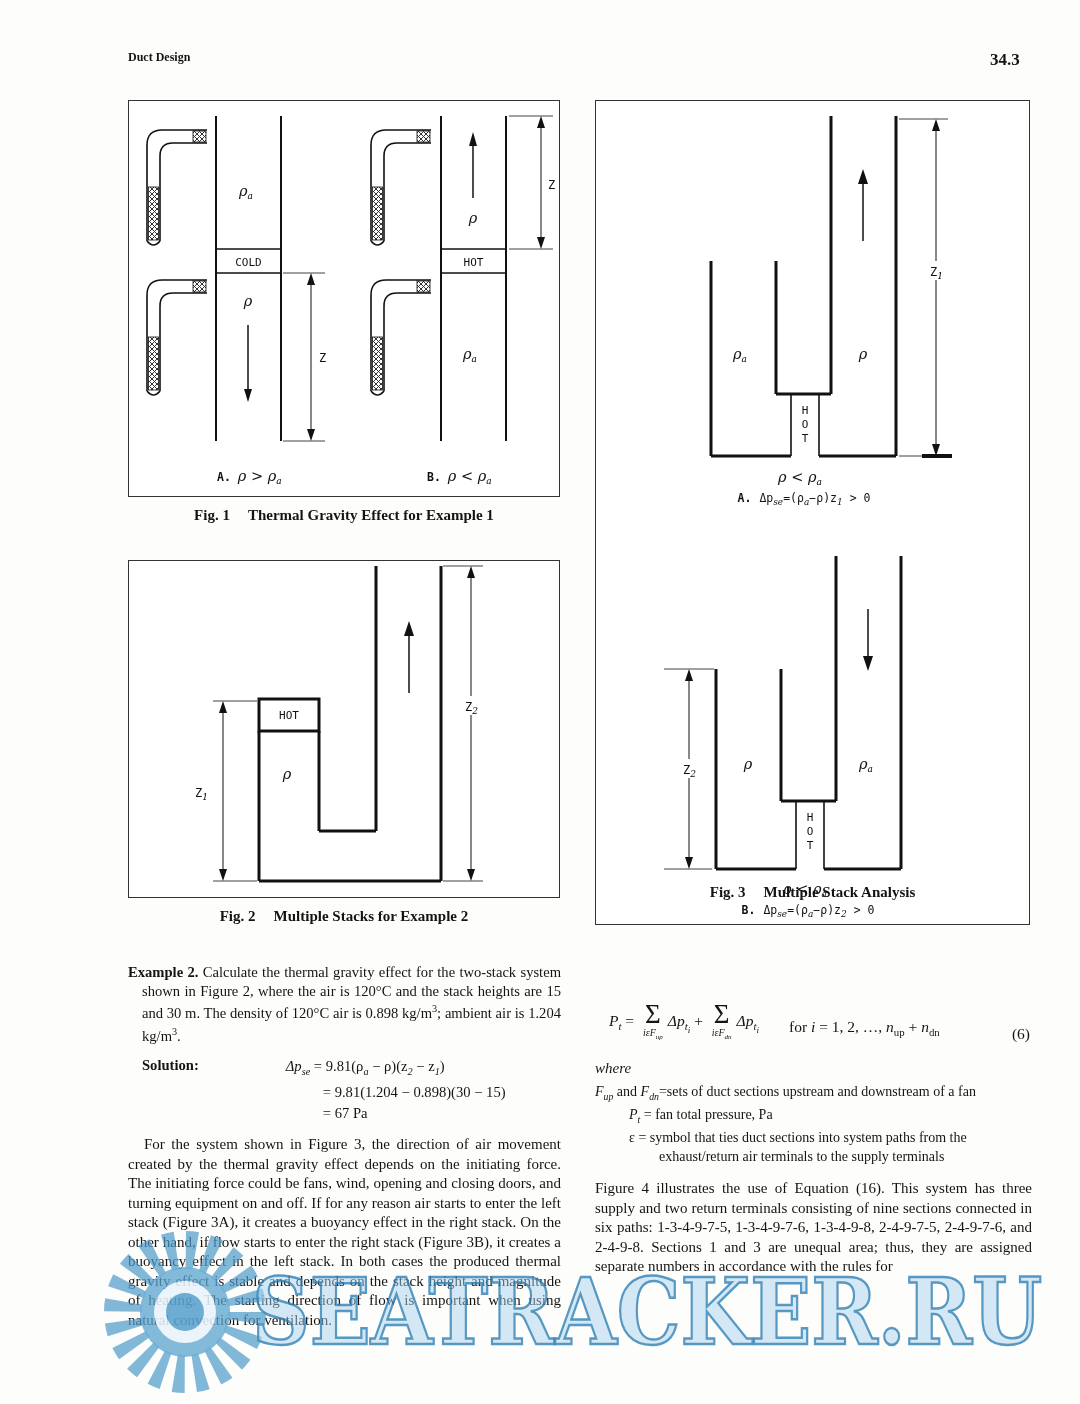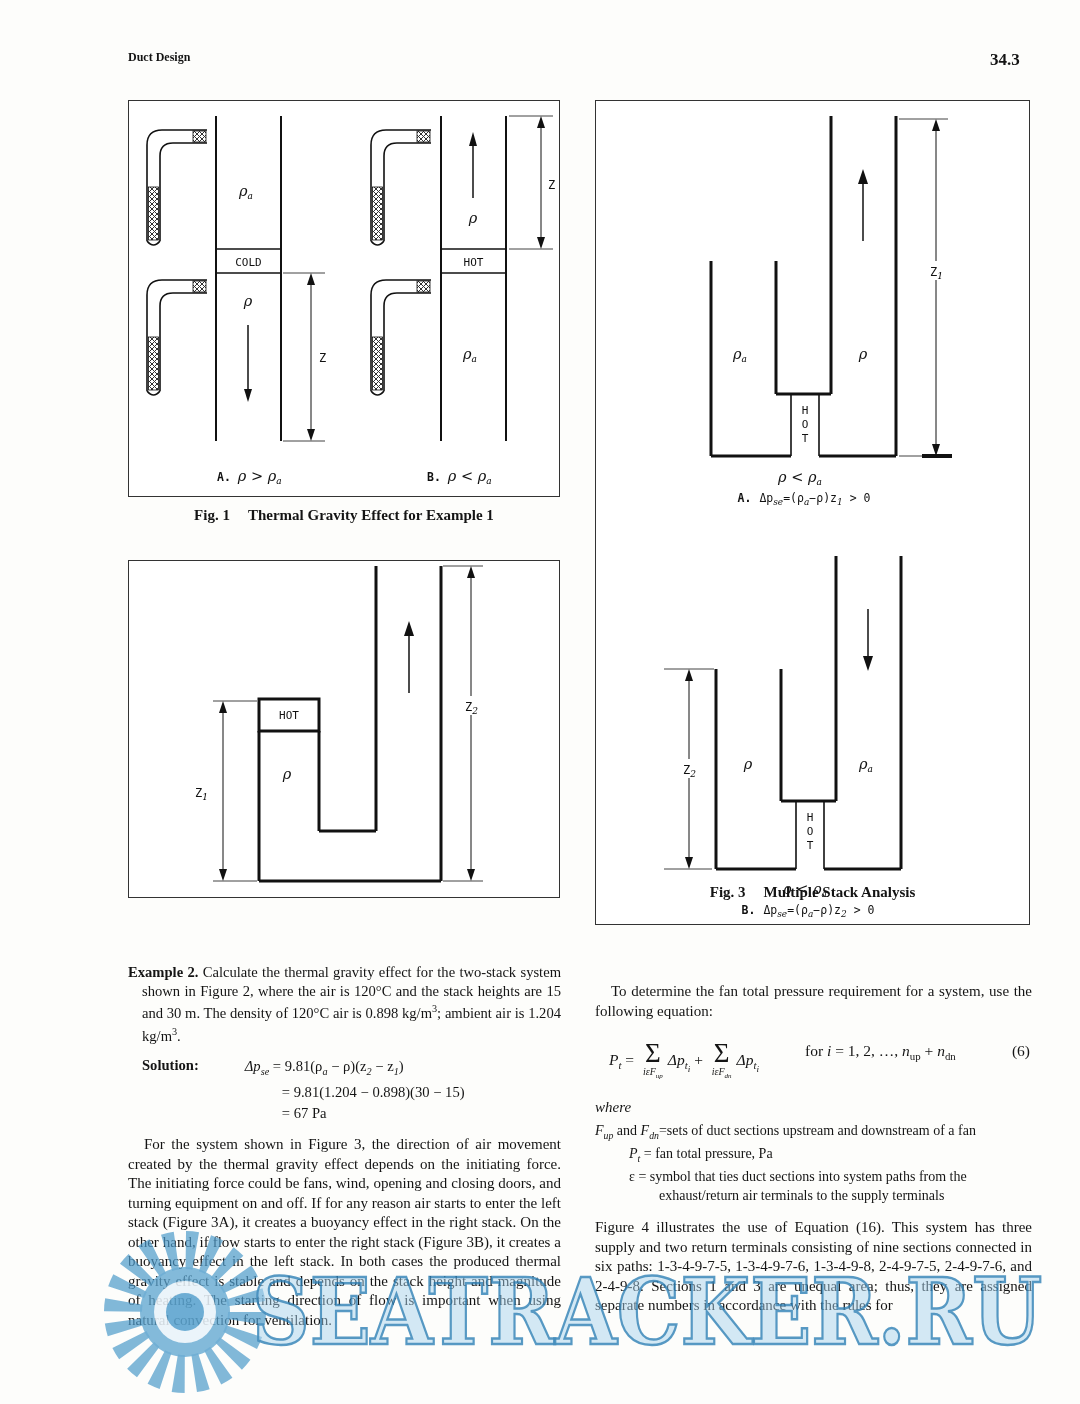--- a/index.html
+++ b/index.html
@@ -6,27 +6,27 @@
   .page{position:relative;width:1080px;height:1404px;background:#fdfdfb;margin:0 auto;
         font-family:"Liberation Serif",serif;color:#141414;overflow:hidden;}
   .hdr-left{position:absolute;left:128px;top:50px;font-weight:bold;font-size:12px;}
   .hdr-right{position:absolute;left:990px;top:50px;font-weight:bold;font-size:17px;}
   .figbox{position:absolute;border:1px solid #333;background:#fff;box-sizing:border-box;}
   .figcap{position:absolute;text-align:center;font-weight:bold;font-size:15px;}
   .figcap .ct{margin-left:18px;}
   .leftcol{position:absolute;left:128px;top:963px;width:433px;font-size:14.6px;line-height:18.6px;}
   .rightcol{position:absolute;left:595px;top:982px;width:437px;font-size:15px;line-height:19.5px;}
   .example{padding-left:14px;text-indent:-14px;text-align:justify;margin:0;}
-  .sol{display:flex;margin-top:11px;font-size:14.6px;}
+  .sol{display:flex;margin-top:11px;font-size:14.6px;gap:41px;}
   .sol b{margin-left:14px;white-space:nowrap;}
   .soleqs{margin-left:46px;line-height:21px;}
   .soleqs .l2,.soleqs .l3{margin-left:37px;}
   .bodypara{margin-top:11px;text-align:justify;text-indent:16px;font-size:15px;line-height:19.5px;}
   .intro{margin:0;text-align:justify;text-indent:16px;}
-  .eq16{display:flex;align-items:flex-start;margin:20px 0 16px 14px;font-size:15.5px;gap:16px;}
+  .eq16{display:flex;align-items:flex-end;margin:20px 0 16px 14px;font-size:15.5px;}
   .eq16 i{font-family:"Liberation Serif",serif;}
   .sigma{display:inline-flex;flex-direction:column;align-items:center;vertical-align:middle;margin:0 5px;}
   .sigma .ssym{font-size:27px;line-height:25px;}
   .sigma .sunder{font-size:10px;line-height:11px;font-style:italic;}
   .eqfor{margin-left:30px;white-space:nowrap;}
   .eqnum{margin-left:auto;margin-right:2px;}
   .whereword{font-style:italic;margin:6px 0 4px 0;}
   .defs{font-size:14px;line-height:18.5px;}
   .def1{padding-left:14px;text-indent:-14px;margin:0;}
   .def2{margin:0 0 0 34px;}
@@ -162,20 +162,23 @@
       <g stroke="#111" stroke-width="1">
         <line x1="84" y1="140" x2="128" y2="140" stroke-width="0.8"></line>
         <line x1="84" y1="320" x2="128" y2="320" stroke-width="0.8"></line>
         <line x1="94" y1="143" x2="94" y2="317"></line>
         <polygon points="94,140 90,152 98,152" fill="#111" stroke="none"></polygon>
         <polygon points="94,320 90,308 98,308" fill="#111" stroke="none"></polygon>
       </g>
       <text x="66" y="236"><tspan class="dz">Z</tspan><tspan class="dsub" dy="3">1</tspan></text>
     </svg>
   </div>
+  <div class="figcap" style="left:128px;top:908px;width:432px;">
+    <span class="cl">Fig. 2</span><span class="ct">Multiple Stacks for Example 2</span>
+  </div>
 
   <div class="leftcol">
     <p class="example"><b>Example 2.</b><span> Calculate the thermal gravity effect for the two-stack system shown in Figure 2, where the air is 120°C and the stack heights are 15 and 30 m. The density of 120°C air is 0.898 kg/m</span><sup>3</sup><span>; ambient air is 1.204 kg/m</span><sup>3</sup><span>.</span></p>
 
     <div class="sol">
       <b>Solution:</b>
       <div class="soleqs">
         <div class="l1"><i>Δp</i><sub><i>se</i></sub><span> = 9.81(ρ</span><sub><i>a</i></sub><span> − ρ)(z</span><sub><i>2</i></sub><span> − z</span><sub><i>1</i></sub><span>)</span></div>
         <div class="l2">= 9.81(1.204 − 0.898)(30 − 15)</div>
         <div class="l3">= 67 Pa</div>
@@ -256,21 +259,20 @@
       <text x="87" y="673"><tspan class="dz">Z</tspan><tspan class="dsub" dy="3">2</tspan></text>
       <text x="209" y="793" text-anchor="middle"><tspan class="rho">ρ</tspan><tspan class="rho"> &lt; ρ</tspan><tspan class="dsub" dy="3">a</tspan></text>
       <text class="deq" x="212" y="813" text-anchor="middle"><tspan class="dbold">B.</tspan><tspan dx="8">Δp</tspan><tspan class="dsub" dy="3">se</tspan><tspan dy="-3">=(ρ</tspan><tspan class="dsub" dy="3">a</tspan><tspan dy="-3">−ρ)z</tspan><tspan class="dsub" dy="3">2</tspan><tspan dy="-3"> &gt; 0</tspan></text>
     </svg>
   </div>
   <div class="figcap" style="left:595px;top:884px;width:435px;">
     <span class="cl">Fig. 3</span><span class="ct">Multiple Stack Analysis</span>
   </div>
 
   <div class="rightcol">
-    <p class="intro">To determine the fan total pressure requirement for a system, use the following equation:</p>
 
     <div class="eq16">
       <span class="eqmain"><i>P</i><sub><i>t</i></sub><span> = </span><span class="sigma">
             <span class="ssym">Σ</span>
             <span class="sunder"><span>iεF</span><sub>up</sub></span>
           </span><i>Δp</i><sub><i>t</i><sub><i>i</i></sub></sub><span> + </span><span class="sigma">
             <span class="ssym">Σ</span>
             <span class="sunder"><span>iεF</span><sub>dn</sub></span>
           </span><i>Δp</i><sub><i>t</i><sub><i>i</i></sub></sub></span>
       <span class="eqfor"><span>for </span><i>i</i><span> = 1, 2, …, </span><i>n</i><sub>up</sub><span> + </span><i>n</i><sub>dn</sub></span>

